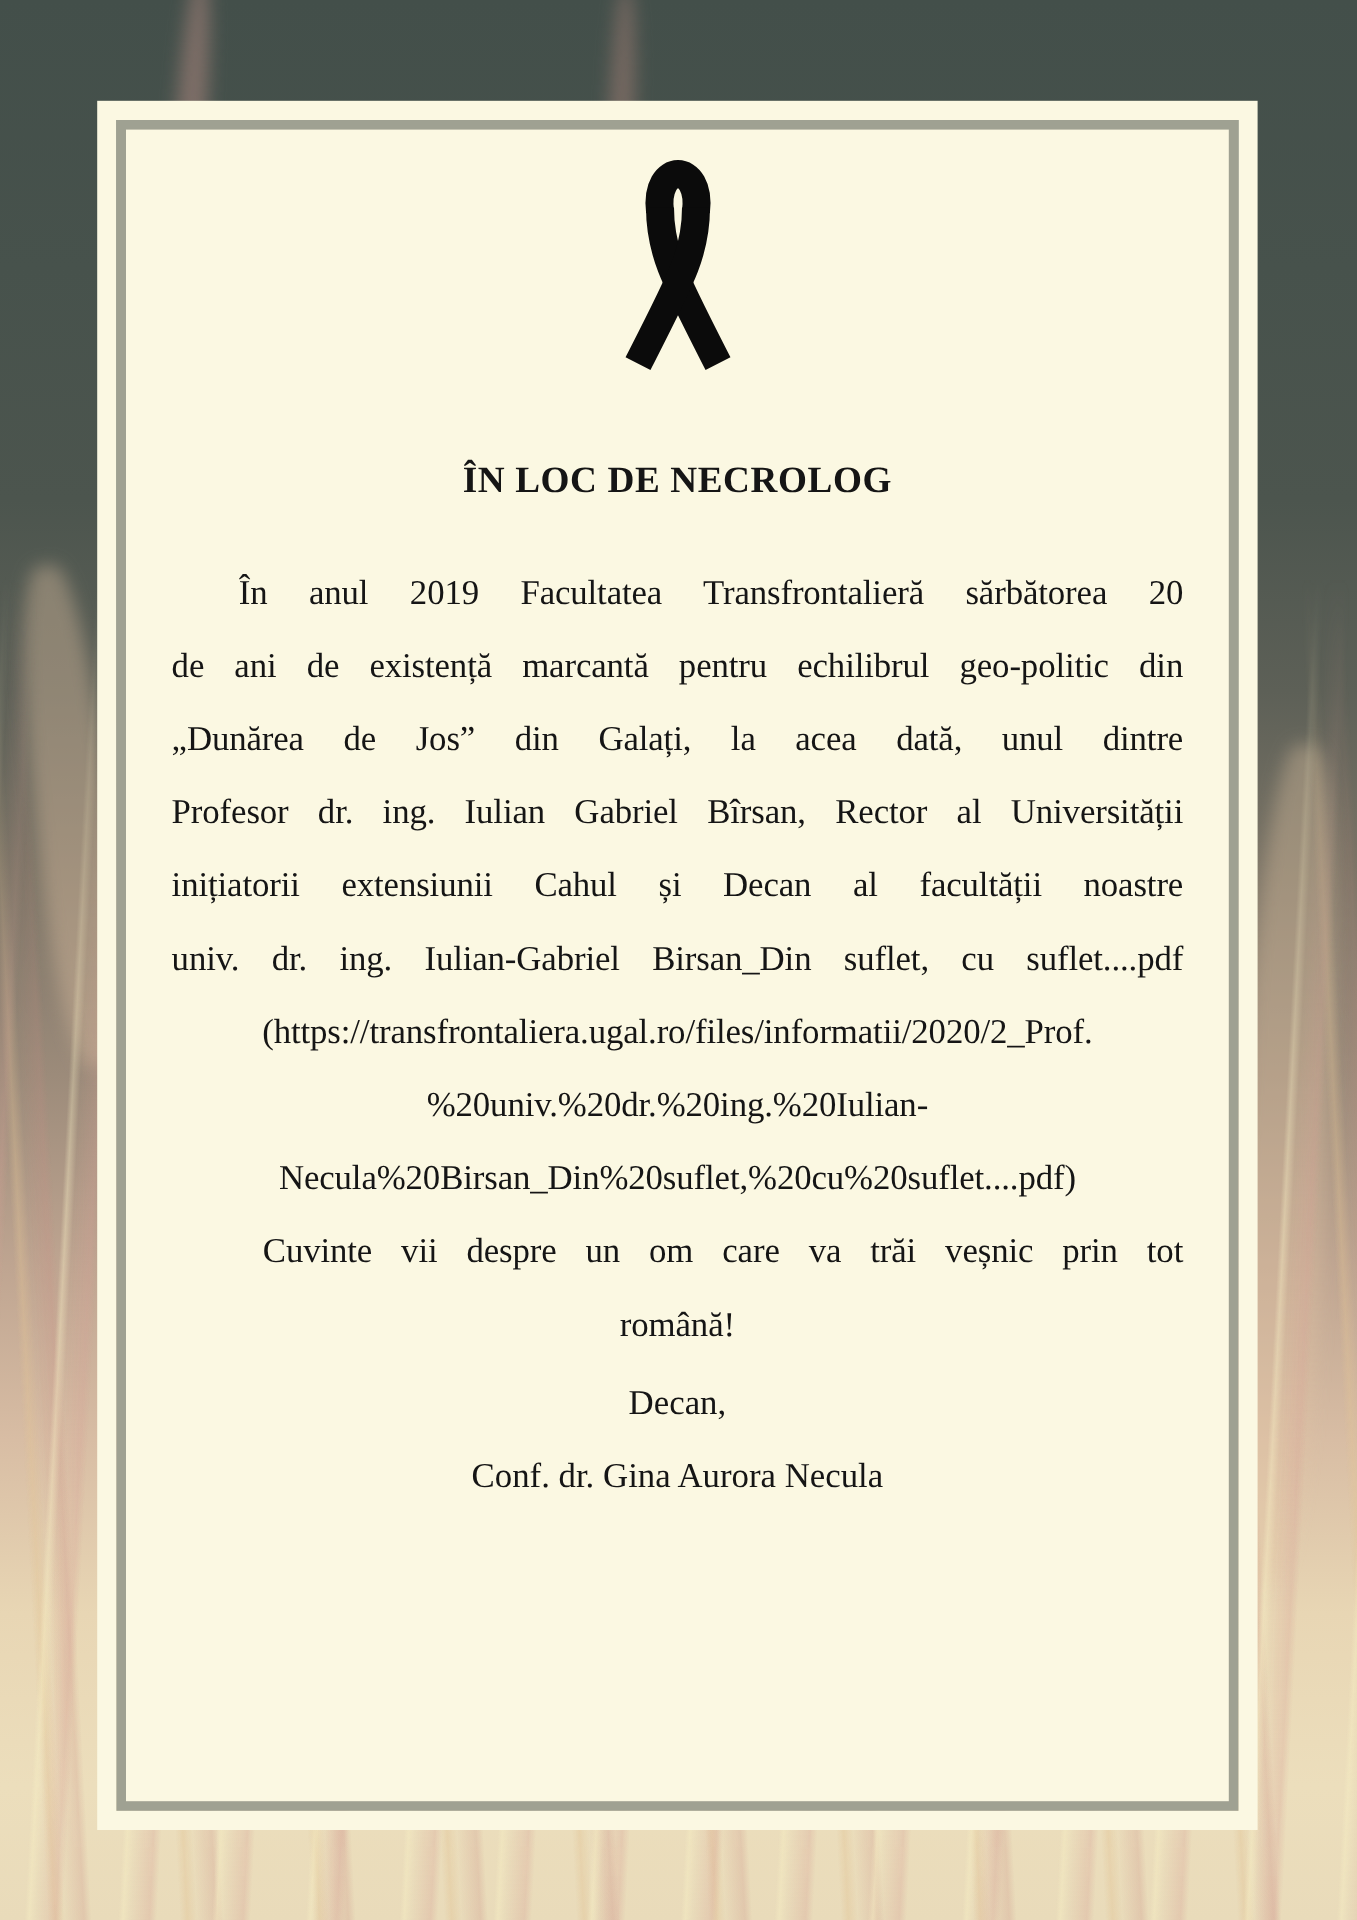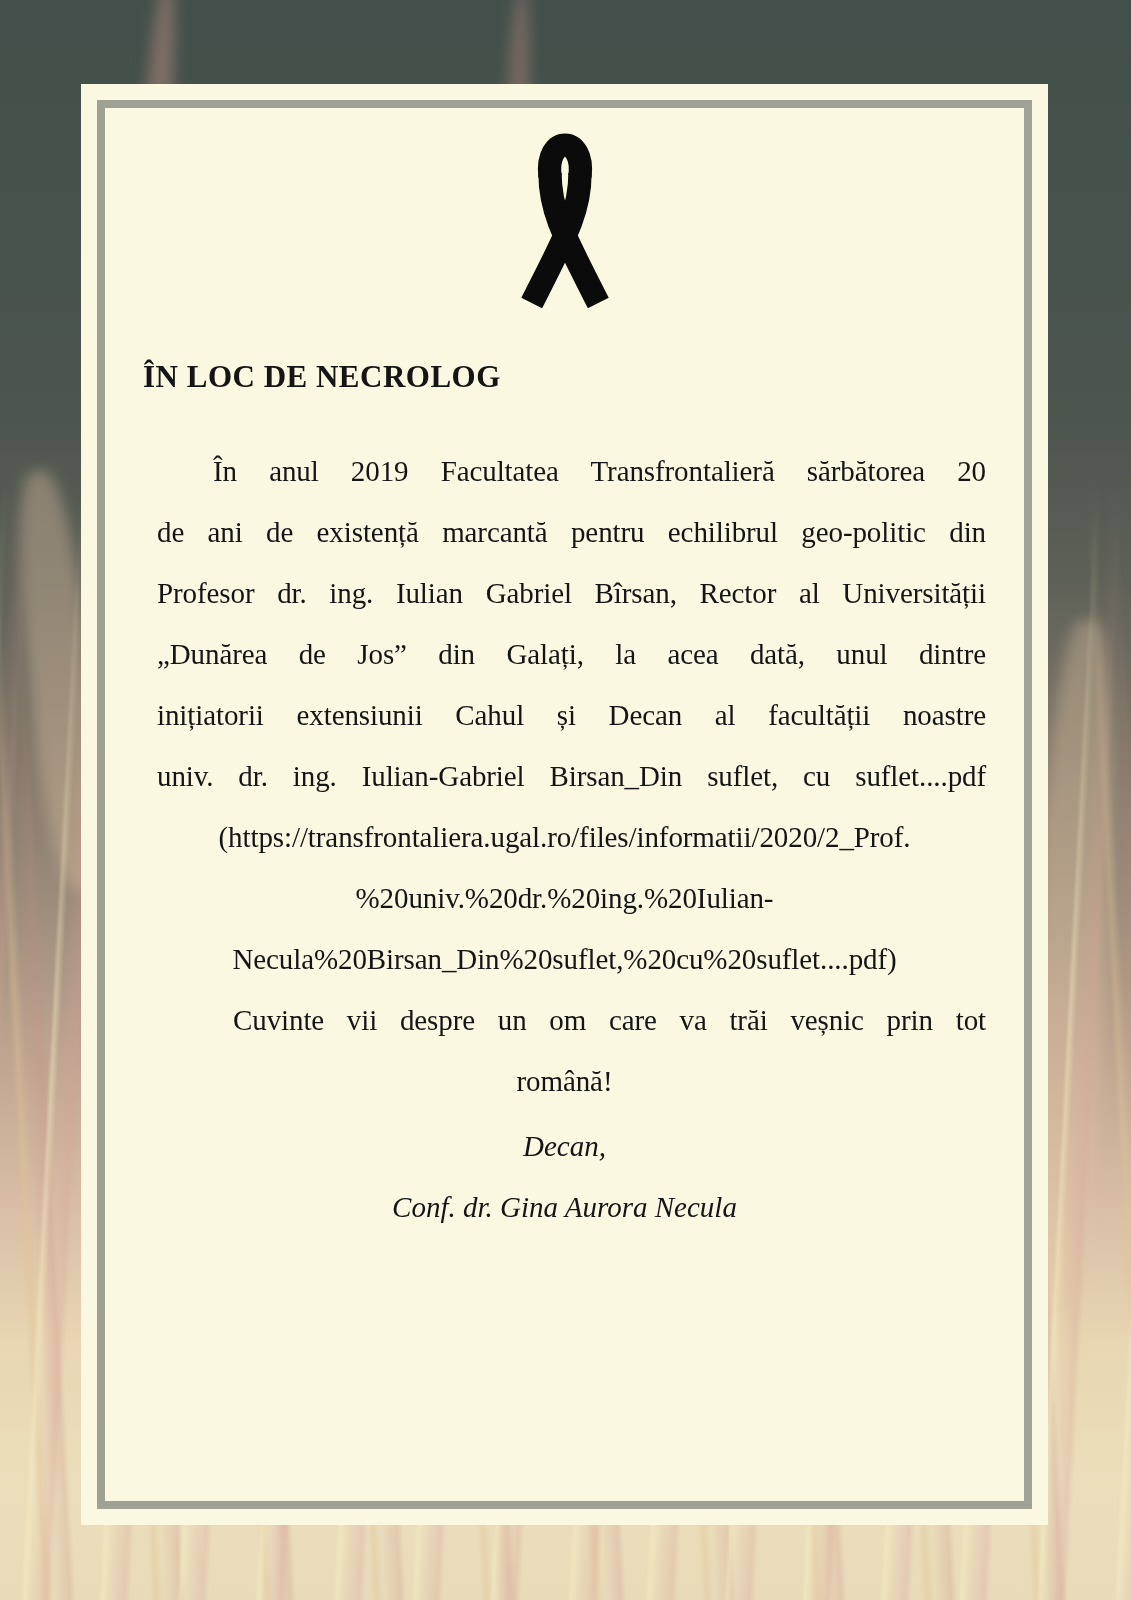--- a/index.html
+++ b/index.html
@@ -53,33 +53,33 @@
     width: 100%; height: 100%;
     border: 8px solid rgba(10,18,15,0.38); 
     background: #fbf8e2;
     padding: 0 38px;
     overflow: hidden;
   }
 
   .ribbon-wrap { text-align: center; margin-top: 8px; height: 214px; }
 
   h1.title {
-    margin: 27px 0 0 0;
-    text-align: left;
+    margin: 50px 0 0 0;
+    text-align: center;
     font-size: 31px; line-height: 40px;
     font-weight: bold; color: #151515;
     letter-spacing: 0.5px;
   }
 
   .body-text { margin-top: 44px; color: #151515; font-size: 29px; letter-spacing: -0.1px; }
   .ln { line-height: 61px; white-space: nowrap; overflow: visible; }
-  .ln.j { text-align: justify; text-align-last: justify; white-space: normal; margin-left: 14px; }
+  .ln.j { text-align: justify; text-align-last: justify; white-space: normal; }
   .ln.l { text-align: center; }
 
-  .sig { color: #151515; font-size: 29px; line-height: 61px; text-align: center; font-style: italic; }
+  .sig { color: #151515; font-size: 29px; line-height: 61px; text-align: center; }
   .sig-role { margin-top: 4px; }
 </style>
 </head>
 <body>
 
 <div class="bg">
   <div class="stem stem1"></div>
   <div class="stem stem2"></div>
   <div class="stem stem3"></div>
   <div class="stem stem4"></div>
@@ -96,22 +96,22 @@
           <path d="M78,60 C78,104 65,128 20,216"></path>
         </g>
       </svg>
     </div>
 
     <h1 class="title">ÎN LOC DE NECROLOG</h1>
 
     <div class="body-text" id="body-lines">
         <div class="ln j" style="text-indent: 56px;">În anul 2019 Facultatea Transfrontalieră sărbătorea 20</div>
         <div class="ln j">de ani de existență marcantă pentru echilibrul geo-politic din</div>
+        <div class="ln j">„Dunărea de Jos” din Galați, la acea dată, unul dintre</div>
         <div class="ln j">Profesor dr. ing. Iulian Gabriel Bîrsan, Rector al Universității</div>
-        <div class="ln j">„Dunărea de Jos” din Galați, la acea dată, unul dintre</div>
         <div class="ln j">inițiatorii extensiunii Cahul și Decan al facultății noastre</div>
         <div class="ln j">univ. dr. ing. Iulian-Gabriel Birsan_Din suflet, cu suflet....pdf</div>
         <div class="ln l">(https://transfrontaliera.ugal.ro/files/informatii/2020/2_Prof.</div>
         <div class="ln l">%20univ.%20dr.%20ing.%20Iulian-</div>
         <div class="ln l">Necula%20Birsan_Din%20suflet,%20cu%20suflet....pdf)</div>
         <div class="ln j" style="text-indent: 76px;">Cuvinte vii despre un om care va trăi veșnic prin tot</div>
         <div class="ln l">română!</div>
       </div>
 
     <div class="sig sig-role">Decan,</div>

